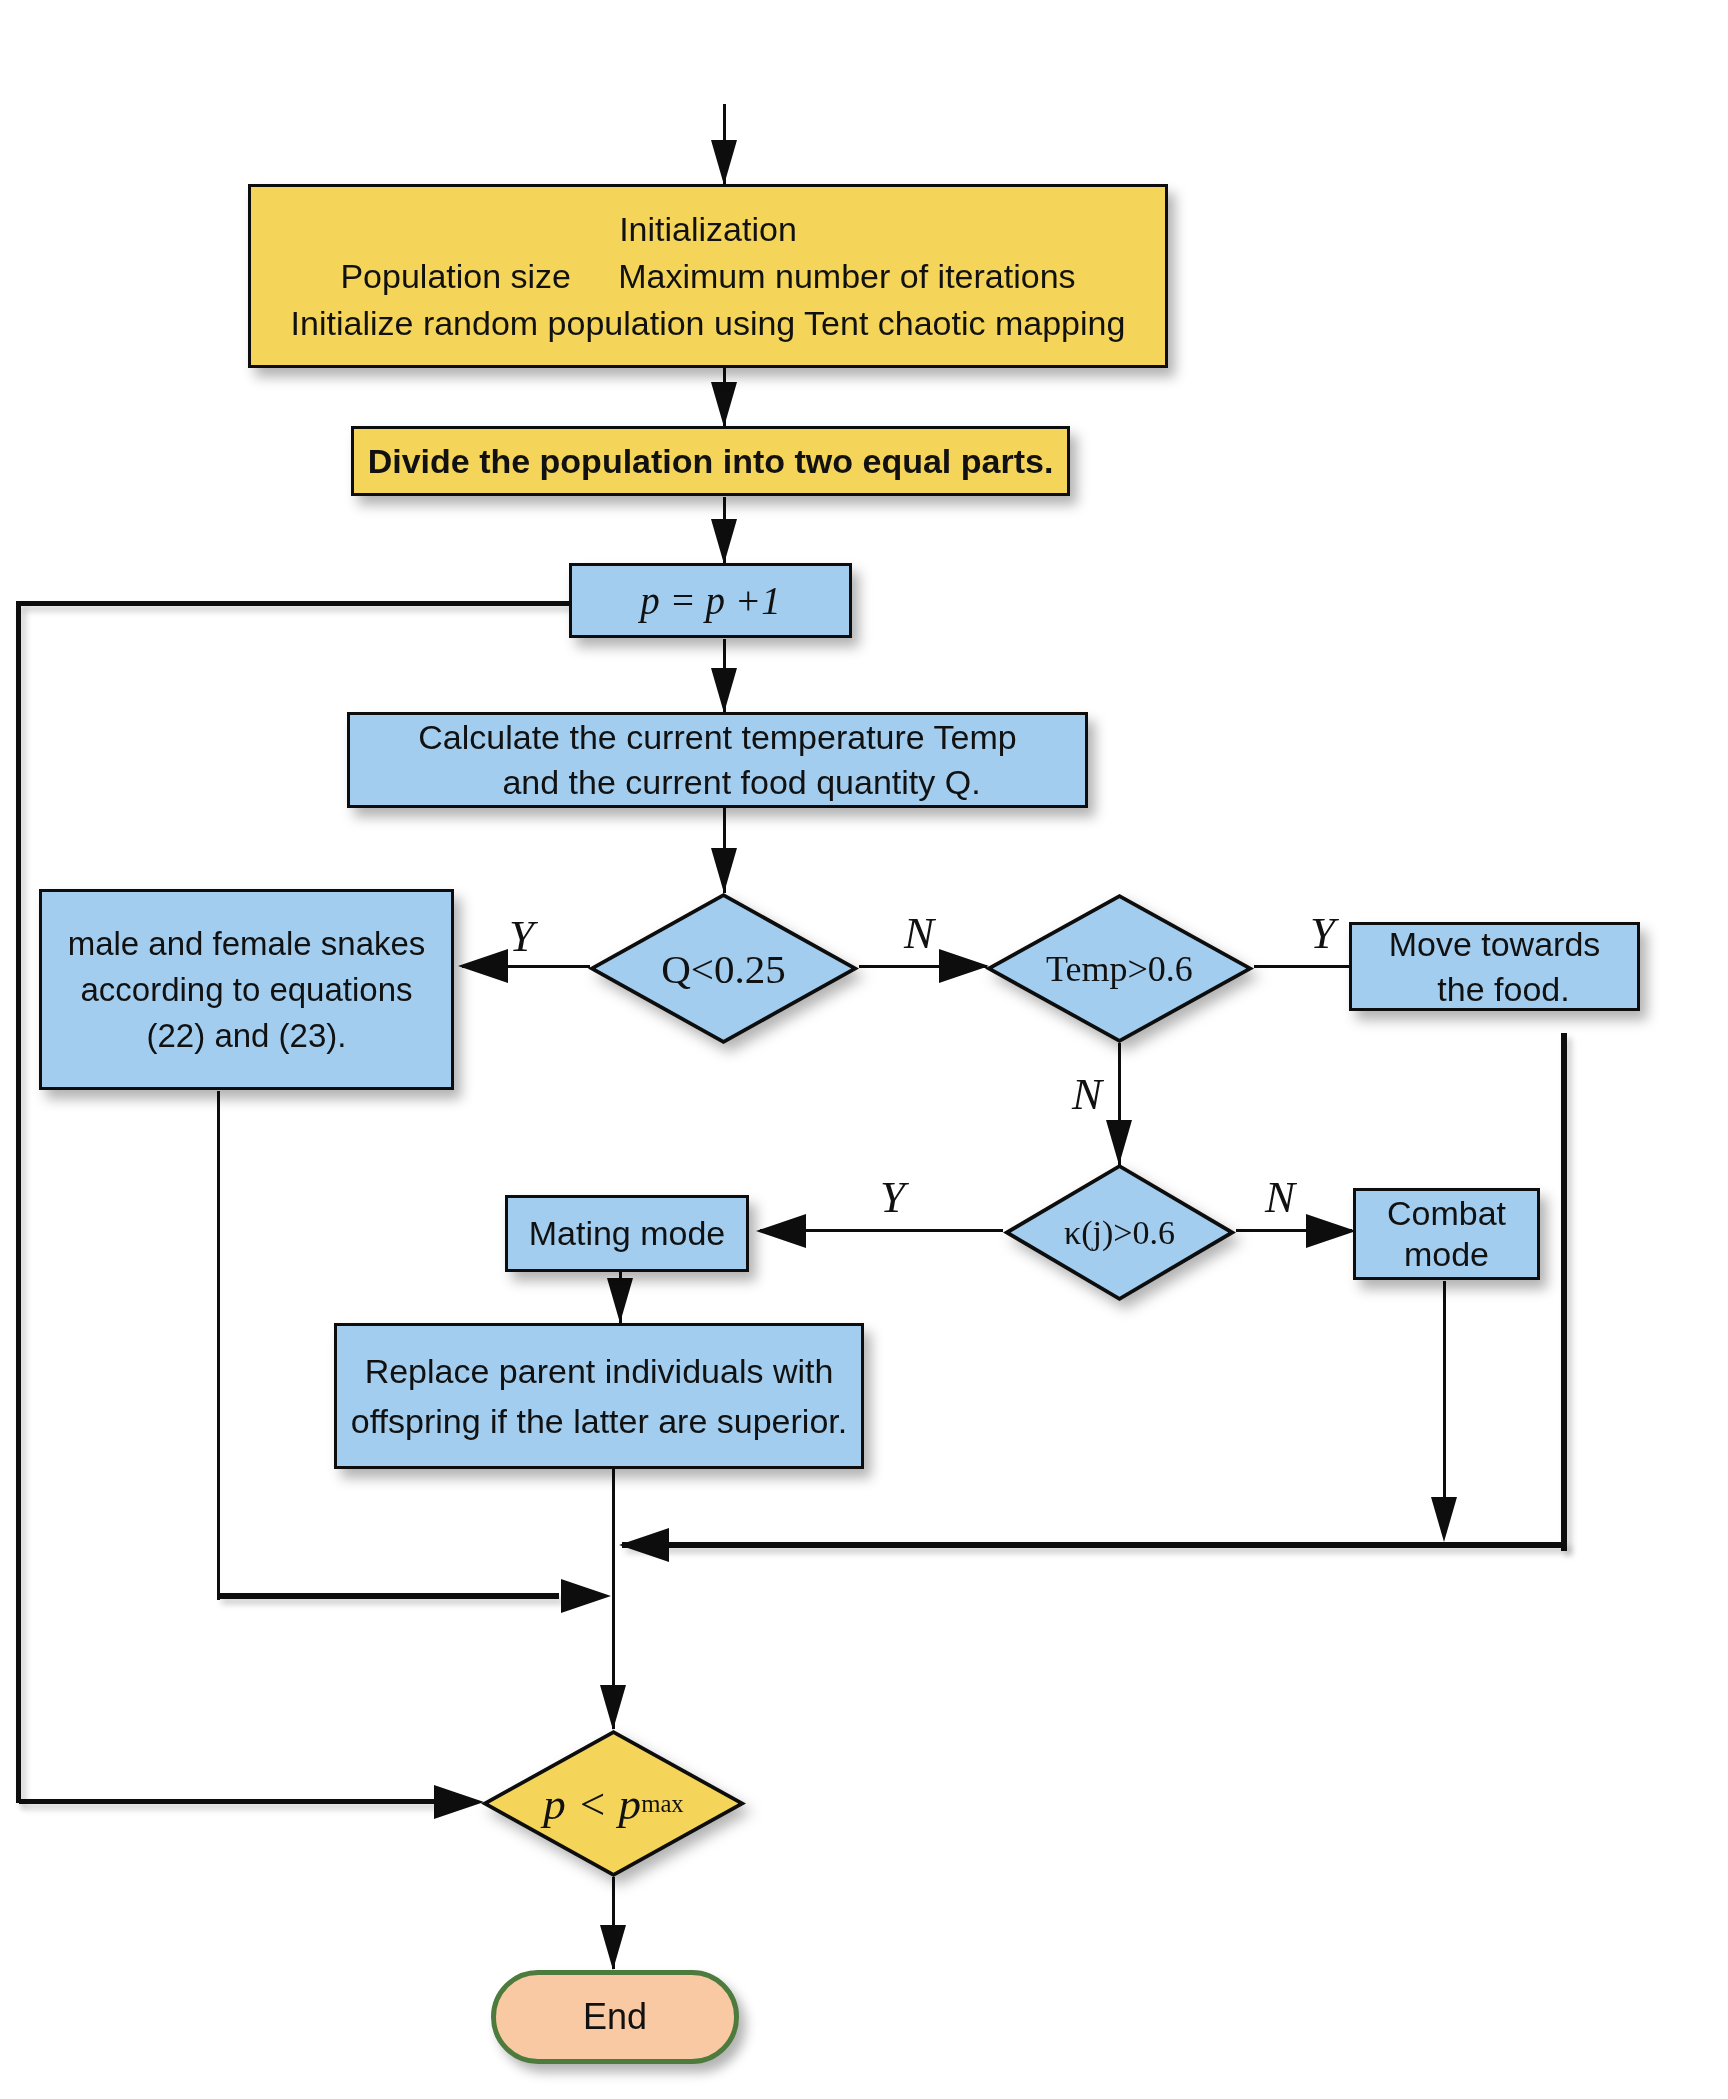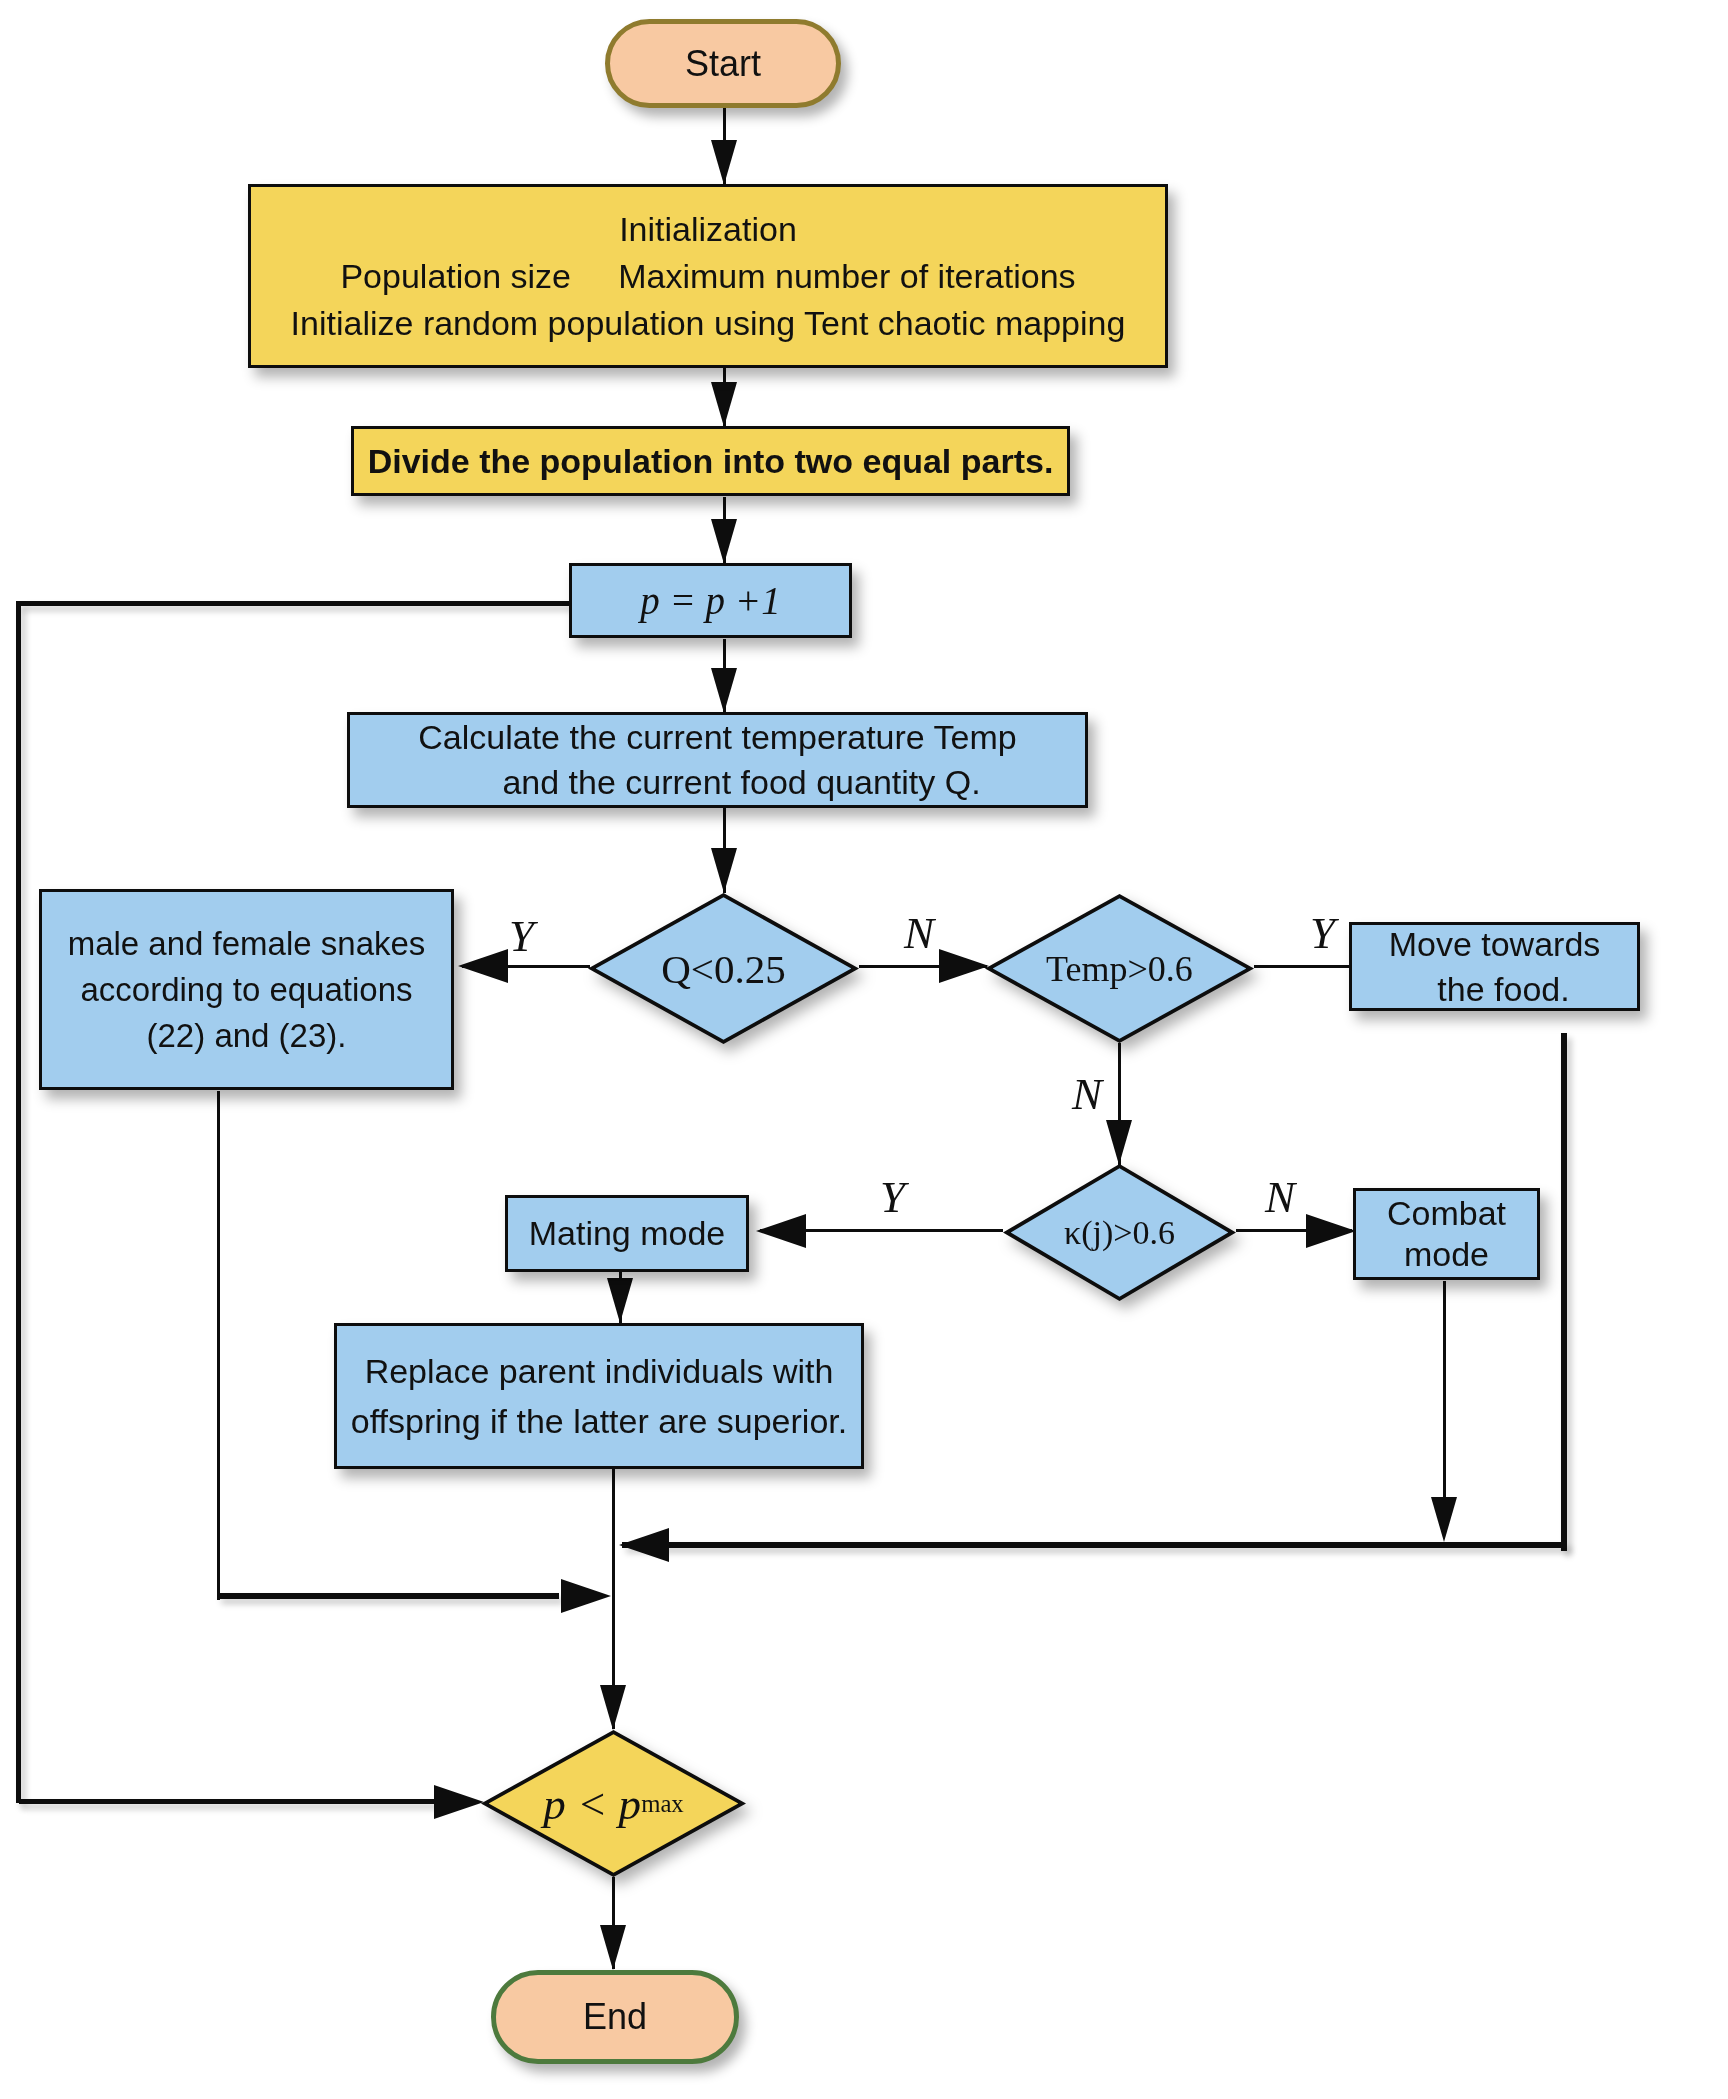--- a/index.html
+++ b/index.html
@@ -104,23 +104,20 @@
   <div class="arr right" style="left:561px;top:1579px;"></div>
 
   <div class="hline thick" style="left:19px;top:601px;width:550px;height:5.1px;"></div>
   <div class="vline thick" style="left:16.3px;top:601px;width:5.1px;height:1202px;"></div>
   <div class="hline thick" style="left:19px;top:1799px;width:418px;height:5.1px;"></div>
   <div class="arr right" style="left:434px;top:1785px;"></div>
 
   <div class="vline" style="left:612px;top:1877px;width:2.6px;height:92px;"></div>
   <div class="arr down" style="left:600px;top:1925px;"></div>
 
-  <div class="box pill" style="left:605px;top:19px;width:236px;height:89px;border:5.1px solid var(--start-border);">
-    <div class="sans42">Start</div>
-  </div>
 
   <div class="box pill" style="left:491px;top:1970px;width:248px;height:94px;border:5.1px solid var(--end-border);">
     <div class="sans42">End</div>
   </div>
 
   <div class="box yellow" style="left:248px;top:184px;width:920px;height:184px;">
     <div class="bline">Initialization</div>
     <div class="bline">Population size     Maximum number of iterations</div>
     <div class="bline">Initialize random population using Tent chaotic mapping</div>
   </div>

